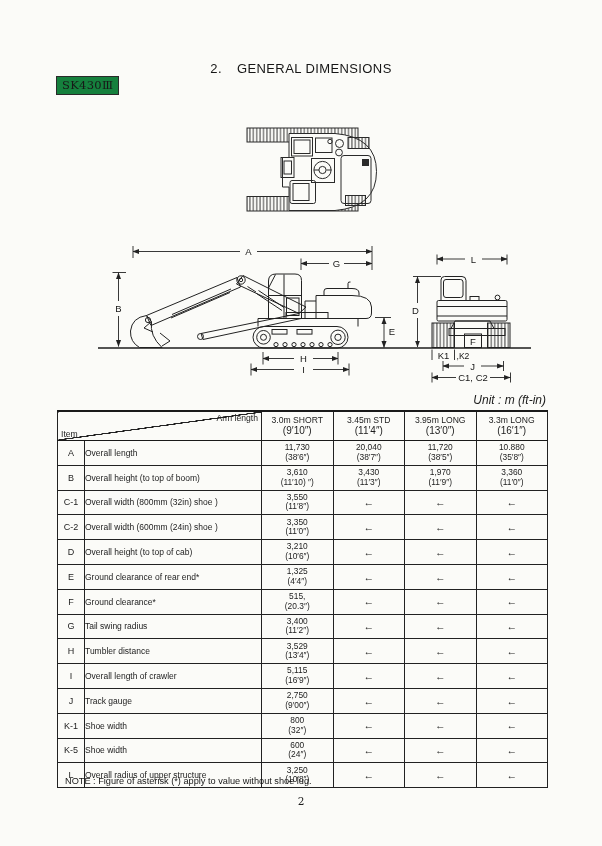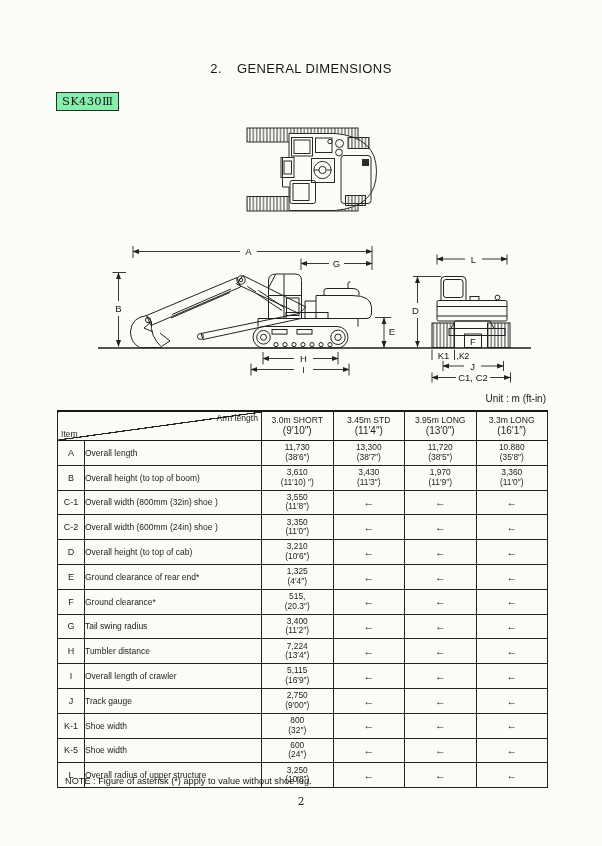--- a/index.html
+++ b/index.html
@@ -7,27 +7,27 @@
     position:relative;width:602px;height:846px;background:#fbfbf8;
     font-family:"Liberation Sans", sans-serif;color:#1c1c1c;overflow:hidden;
     margin:0 auto;
   }
   .title{
     position:absolute;top:61px;left:0;width:602px;text-align:center;
     font-size:13px;letter-spacing:.4px;color:#161616;
   }
   .title .num{margin-right:15px;}
   .model-box{
-    position:absolute;top:92px;left:56px;border:1.4px solid #2a2a2a;
+    position:absolute;top:76px;left:56px;border:1.4px solid #2a2a2a;
     padding:1px 5px 2px 5px;font-family:"DejaVu Serif","Liberation Serif",serif;
-    font-size:11.5px;color:#181818;letter-spacing:.3px;background:#86efac;
+    font-size:11.5px;color:#181818;letter-spacing:.3px;background:#15803d;
   }
   .unit-note{
     position:absolute;top:393px;left:57px;width:489px;text-align:right;
-    font-size:10px;color:#1c1c1c;
+    font-size:12px;color:#1c1c1c;font-style:italic;
   }
   svg text{font-family:"Liberation Sans",sans-serif;}
   .lbl{font-size:9.5px;fill:#161616;text-anchor:middle;}
   .lbl-s{font-size:8.6px;fill:#161616;}
   
   table.dims{
     position:absolute;left:57px;top:410px;width:490px;table-layout:fixed;
     border-collapse:collapse;background:#fbfbf8;
   }
   table.dims td{border:1px solid #222;padding:0;vertical-align:middle;}
@@ -250,21 +250,21 @@
     </thead>
     <tbody>
         <tr>
           <td class="c-id">A</td>
           <td class="c-item">Overall length</td>
           <td class="c-val">
             <div>11,730</div>
             <div>(38′6″)</div>
           </td>
           <td class="c-val">
-            <div>13,300</div>
+            <div>20,040</div>
             <div>(38′7″)</div>
           </td>
           <td class="c-val">
             <div>11,720</div>
             <div>(38′5″)</div>
           </td>
           <td class="c-val">
             <div>10.880</div>
             <div>(35′8″)</div>
           </td>
@@ -388,21 +388,21 @@
             <div class="arrow">←</div>
           </td>
           <td class="c-val">
             <div class="arrow">←</div>
           </td>
         </tr>
         <tr>
           <td class="c-id">H</td>
           <td class="c-item">Tumbler distance</td>
           <td class="c-val">
-            <div>7,224</div>
+            <div>3,529</div>
             <div>(13′4″)</div>
           </td>
           <td class="c-val">
             <div class="arrow">←</div>
           </td>
           <td class="c-val">
             <div class="arrow">←</div>
           </td>
           <td class="c-val">
             <div class="arrow">←</div>

